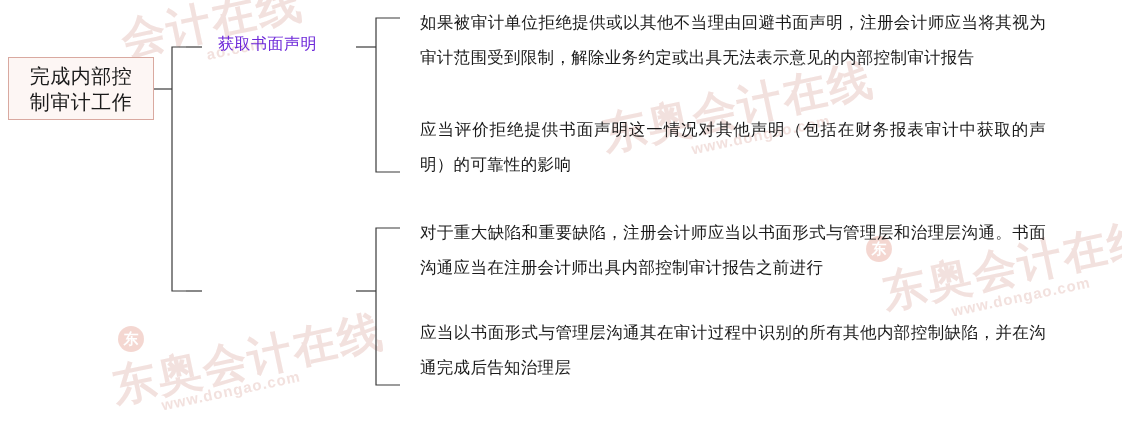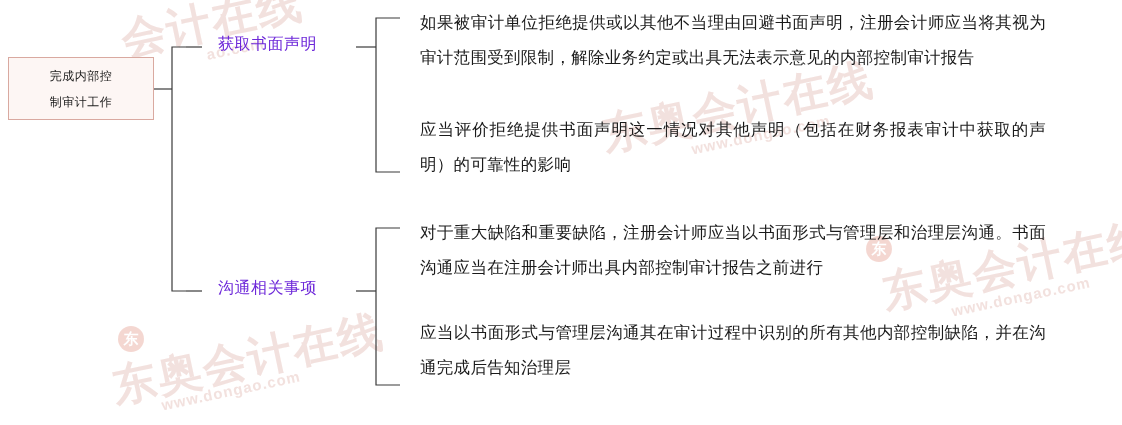--- a/index.html
+++ b/index.html
@@ -69,21 +69,21 @@
     width: 146px;
     height: 63px;
     border: 1px solid #d9a9a0;
     background: #fdf6f4;
     box-sizing: border-box;
     display: flex;
     align-items: center;
     justify-content: center;
   }
   #root-node .root-text {
-    font-size: 12px;
+    font-size: 20px;
     color: #1a1a1a;
     line-height: 26px;
     text-align: center;
     letter-spacing: 0.5px;
     white-space: pre-line;
   }
 
   
   .branch-label {
     position: absolute;
@@ -159,20 +159,19 @@
     <path d="M376 291 L376 228 L400 228"></path>
     <path d="M376 291 L376 385 L400 385"></path>
   </svg>
 
   <div id="root-node">
     <div class="root-text">完成内部控
 制审计工作</div>
   </div>
 
   <div class="branch-label" id="branch-label-0">获取书面声明</div>
-  <div class="branch-label" id="branch-label-1">沟通相关事项</div>
 
   <div class="leaf" id="leaf-0-1">应当评价拒绝提供书面声明这一情况对其他声明（包括在财务报表审计中获取的声明）的可靠性的影响</div>
   <div class="leaf" id="leaf-0-0">如果被审计单位拒绝提供或以其他不当理由回避书面声明，注册会计师应当将其视为审计范围受到限制，解除业务约定或出具无法表示意见的内部控制审计报告</div>
   <div class="leaf" id="leaf-1-0">对于重大缺陷和重要缺陷，注册会计师应当以书面形式与管理层和治理层沟通。书面沟通应当在注册会计师出具内部控制审计报告之前进行</div>
   <div class="leaf" id="leaf-1-1">应当以书面形式与管理层沟通其在审计过程中识别的所有其他内部控制缺陷，并在沟通完成后告知治理层</div>
 
 </div>
 
 </body></html>

